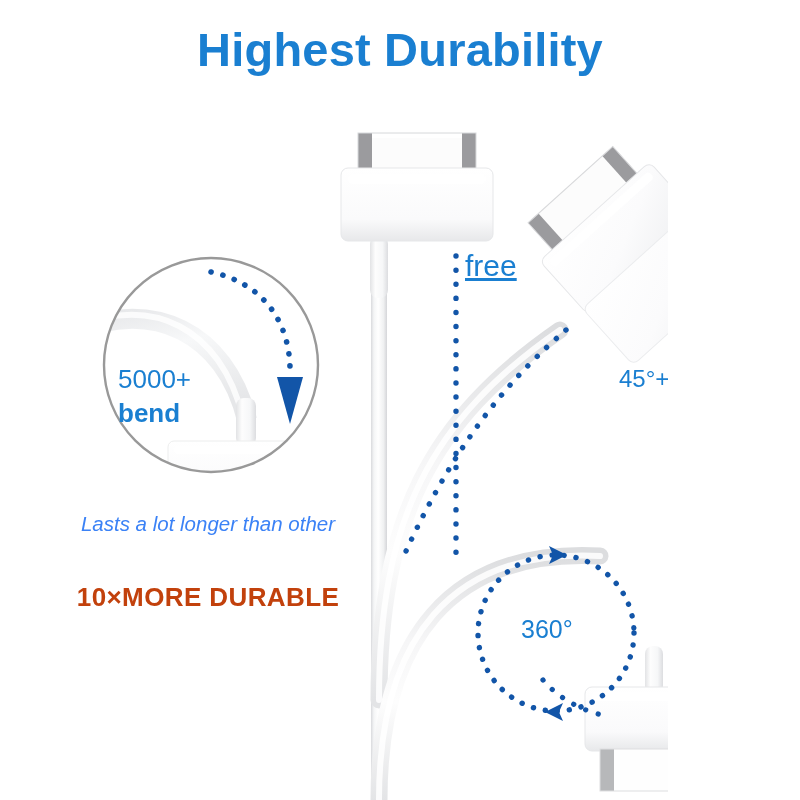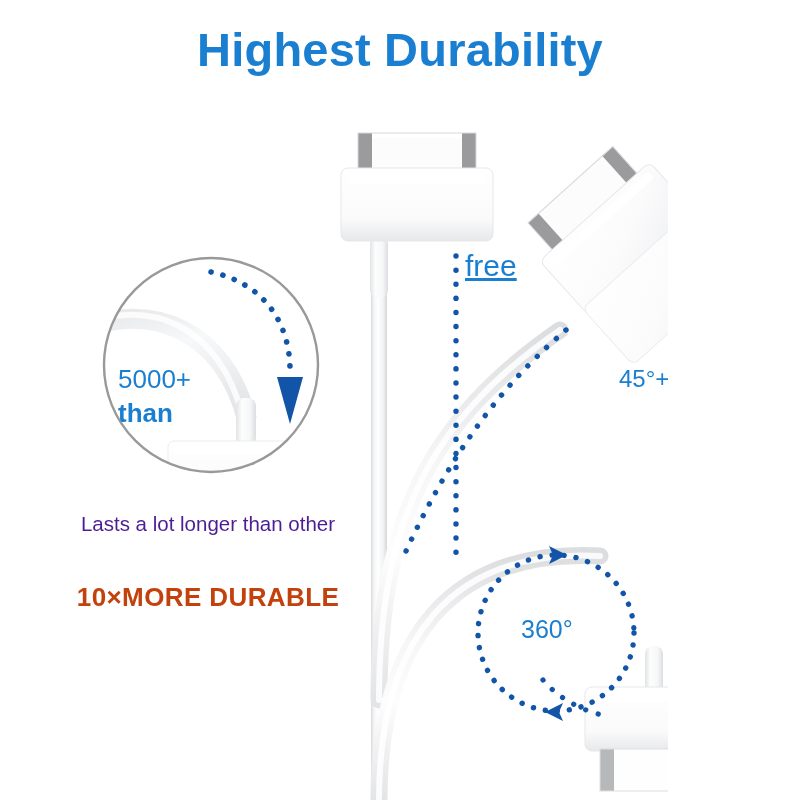--- a/index.html
+++ b/index.html
@@ -86,24 +86,25 @@
     font-size: 26px;
     font-weight: bold;
   }
 
   #caption-block {
     position: absolute;
     left: 48px;
     top: 508px;
     width: 320px;
     text-align: center;
-    color: #4c1d95;
+    color: #3b82f6;
     font-size: 20.5px;
     line-height: 31px;
     font-family: "Liberation Sans", sans-serif;
+    font-style: italic;
   }
   #caption-block span { display: block; }
 
   #tagline {
     position: absolute;
     left: 48px;
     top: 582px;
     width: 320px;
     text-align: center;
     color: #c2410c;
@@ -275,21 +276,21 @@
 
       <path d="M 277 377 L 303 377 L 290 424 Z" fill="#1255a8"></path>
     </g>
   </svg>
 
   <div class="lbl" id="label-free">free</div>
   <div class="lbl" id="label-45">45°+</div>
   <div class="lbl" id="label-360">360°</div>
 
   <div class="lbl" id="label-5000">5000+</div>
-  <div class="lbl" id="label-bend">than</div>
+  <div class="lbl" id="label-bend">bend</div>
 
   <div id="caption-block">
     <span>Lasts a lot longer than other</span>
   </div>
 
   <div id="tagline">10×MORE DURABLE</div>
 
 </div>
 
 </body></html>

